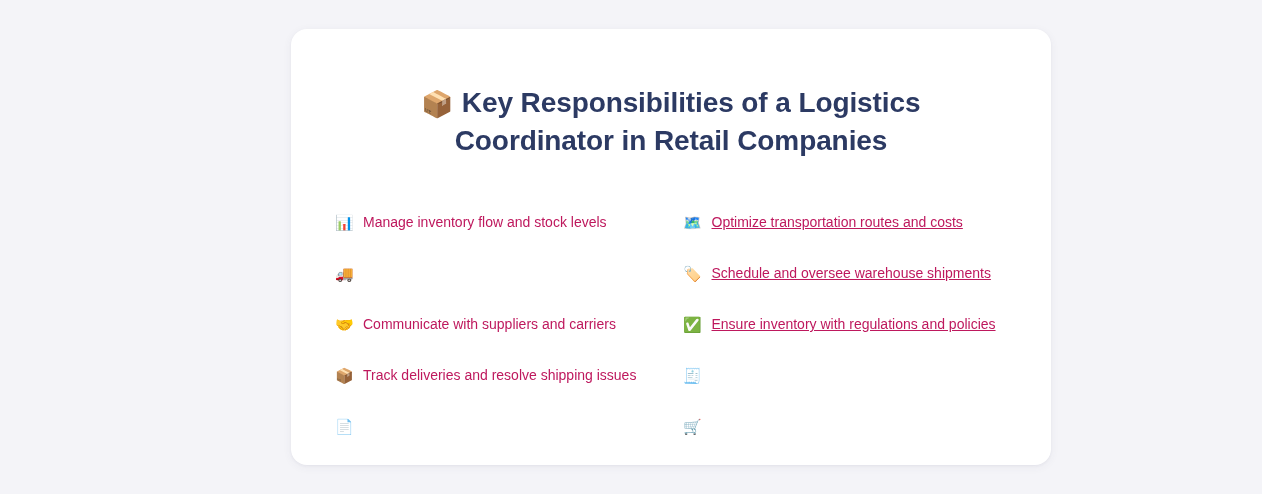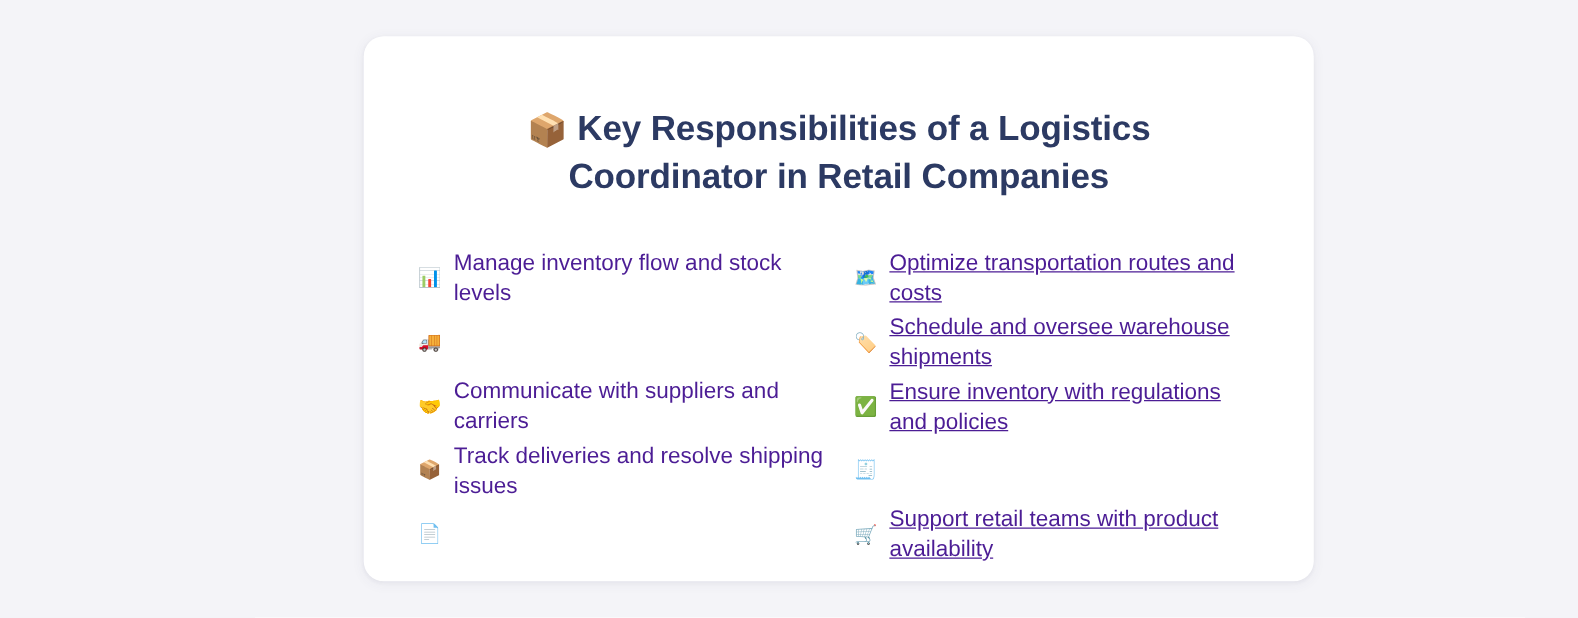--- a/index.html
+++ b/index.html
@@ -79,23 +79,23 @@
   .resp-icon {
     flex: 0 0 auto;
     width: 18px;
     font-size: 15px;
     line-height: 1;
     text-align: center;
     color: #444;
   }
 
   .resp-text {
-    font-size: 18px;
+    font-size: 14px;
     line-height: 1.32;
-    color: #4c1d95;
+    color: #be185d;
     max-width: 300px;
   }
 
   .col-right .resp-text {
     max-width: 296px;
     text-decoration: underline;
   }
 </style>
 </head>
 <body>
@@ -151,21 +151,20 @@
           <span class="resp-icon">✅</span>
           <span class="resp-text">Ensure inventory with regulations and policies</span>
         </div>
 
         <div class="resp-item">
           <span class="resp-icon">🧾</span>
         </div>
 
         <div class="resp-item">
           <span class="resp-icon">🛒</span>
-          <span class="resp-text">Support retail teams with product availability</span>
         </div>
 
       </div>
 
     </div>
 
   </div>
 
 </div>
 

